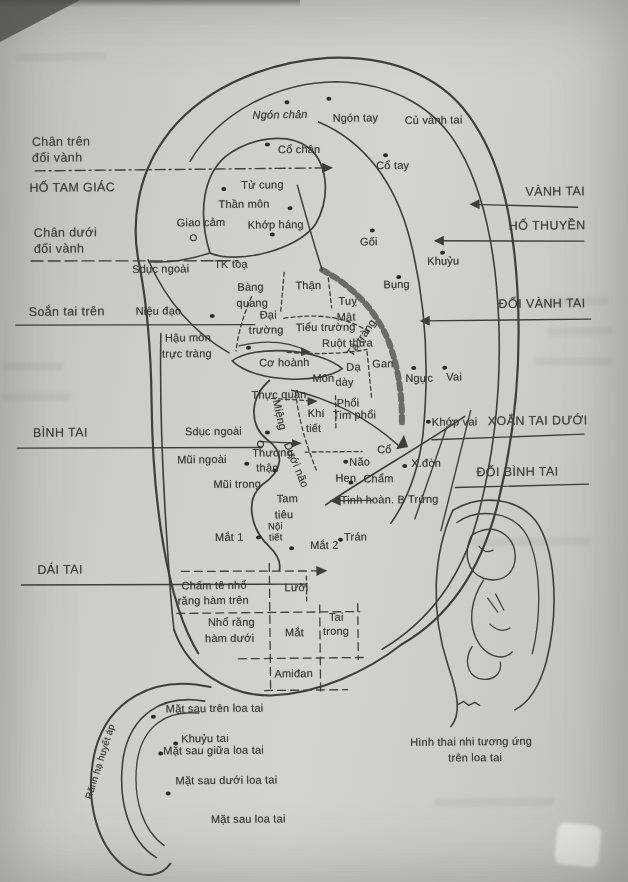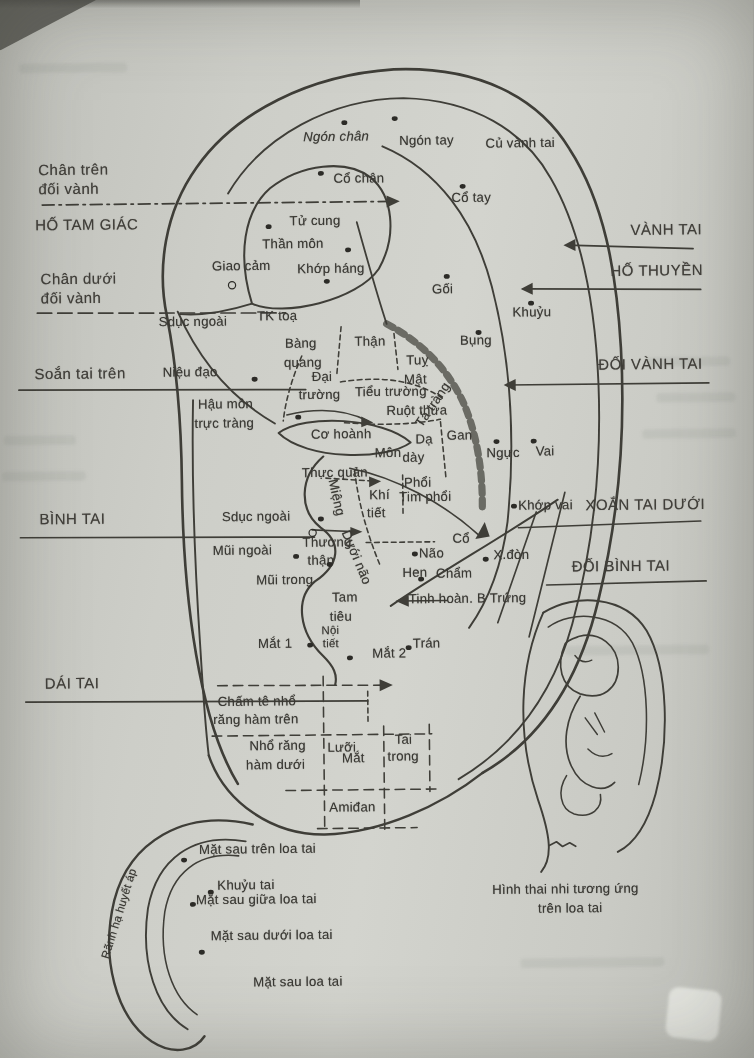--- a/index.html
+++ b/index.html
@@ -210,21 +210,21 @@
         <div class="lbl" style="left: 340px; top: 494px;">Tinh hoàn. B Trứng</div>
         <div class="lbl" style="left: 276px; top: 492px;">Tam</div>
         <div class="lbl" style="left: 274px; top: 508px;">tiêu</div>
         <div class="lbl sm" style="left: 267px; top: 521px;">Nội</div>
         <div class="lbl sm" style="left: 268px; top: 532px;">tiết</div>
         <div class="lbl" style="left: 214px; top: 530px;">Mắt 1</div>
         <div class="lbl" style="left: 297px; top: 539px; margin-left: 12px;">Mắt 2</div>
         <div class="lbl" style="left: 343px; top: 531px;">Trán</div>
         <div class="lbl" style="left: 180px; top: 578px;">Chấm tê nhổ</div>
         <div class="lbl" style="left: 176px; top: 593px;">răng hàm trên</div>
-        <div class="lbl" style="left: 271px; top: 581px; margin-top: 36px;">Lưỡi</div>
+        <div class="lbl" style="left: 283px; top: 581px;">Lưỡi</div>
         <div class="lbl" style="left: 206px; top: 615px;">Nhổ răng</div>
         <div class="lbl" style="left: 203px; top: 631px;">hàm dưới</div>
         <div class="lbl" style="left: 283px; top: 626px;">Mắt</div>
         <div class="lbl" style="left: 327px; top: 611px;">Tai</div>
         <div class="lbl" style="left: 321px; top: 625px;">trong</div>
         <div class="lbl" style="left: 272px; top: 667px;">Amiđan</div>
         <div class="lbl" style="left: 163px; top: 701px;">Mặt sau trên loa tai</div>
         <div class="lbl" style="left: 178px; top: 731px;">Khuỷu tai</div>
         <div class="lbl" style="left: 160px; top: 743px;">Mặt sau giữa loa tai</div>
         <div class="lbl" style="left: 172px; top: 773px;">Mặt sau dưới loa tai</div>

